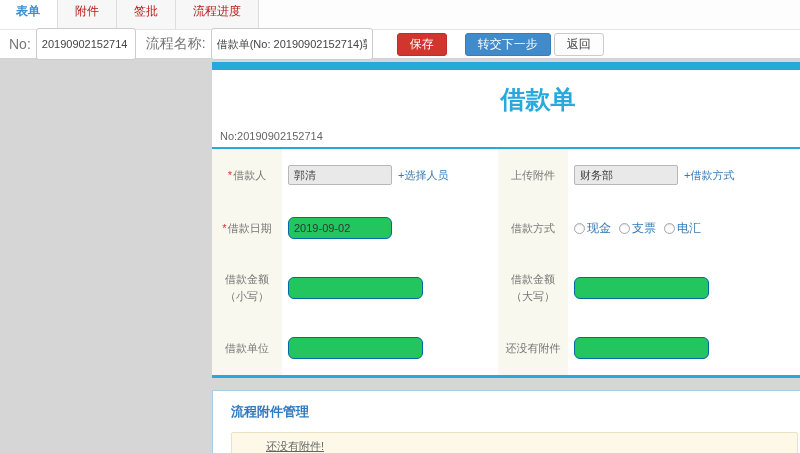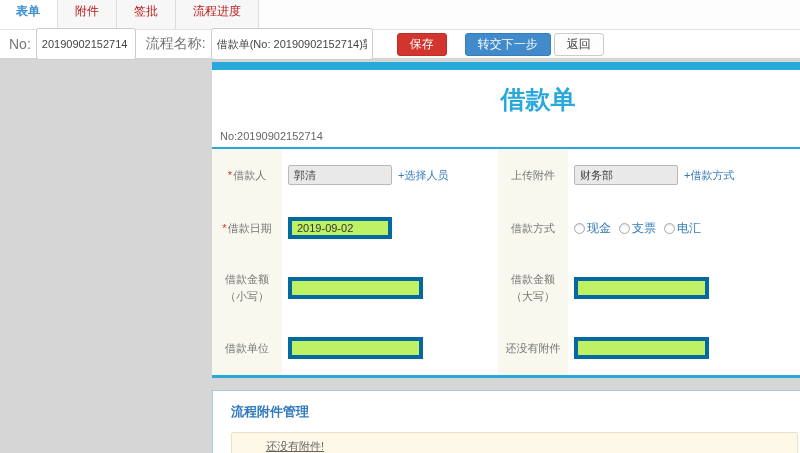--- a/index.html
+++ b/index.html
@@ -40,22 +40,22 @@
   .info-no   { position:absolute; left:8px; top:5px; white-space:nowrap; }
   .info-date { position:absolute; left:425px; top:5px; white-space:nowrap; }
 
   table.form-table { width:640px; border-collapse:collapse; }
   table.form-table td { vertical-align:middle; padding:16px 6px; }
   td.lbl { width:70px; background:#f8f8ee; text-align:center; font-size:11px;
            color:#777; line-height:17px; }
   td.fld { font-size:11px; }
   td.fld1 { width:216px; }
   .req { color:#d0342c; margin-right:1px; }
-  .inp { height:22px; font-size:11px; color:#333; border:4px solid #0369a1;
-         border-radius:0; padding:0 5px; background:#bef264; }
+  .inp { height:22px; font-size:11px; color:#333; border:1px solid #0369a1;
+         border-radius:6px; padding:0 5px; background:#22c55e; }
   .inp-ro { height:20px; background:#e9e9e9; border:1px solid #b8b8b8;
             border-radius:2px; color:#444; }
   .w112 { width:104px; } .w135 { width:135px; }
   .sel-link { font-size:11px; color:#337ab7; margin-left:6px; text-decoration:none;
               cursor:pointer; white-space:nowrap; }
   .form-bottom { border-bottom:3px solid #29a8dc; }
 
   .radio-group { display:flex; align-items:center; gap:8px; }
   .radio-opt { display:flex; align-items:center; gap:2px; cursor:pointer; }
   .radio-circle { width:11px; height:11px; border-radius:50%; background:#fdfdfd;

